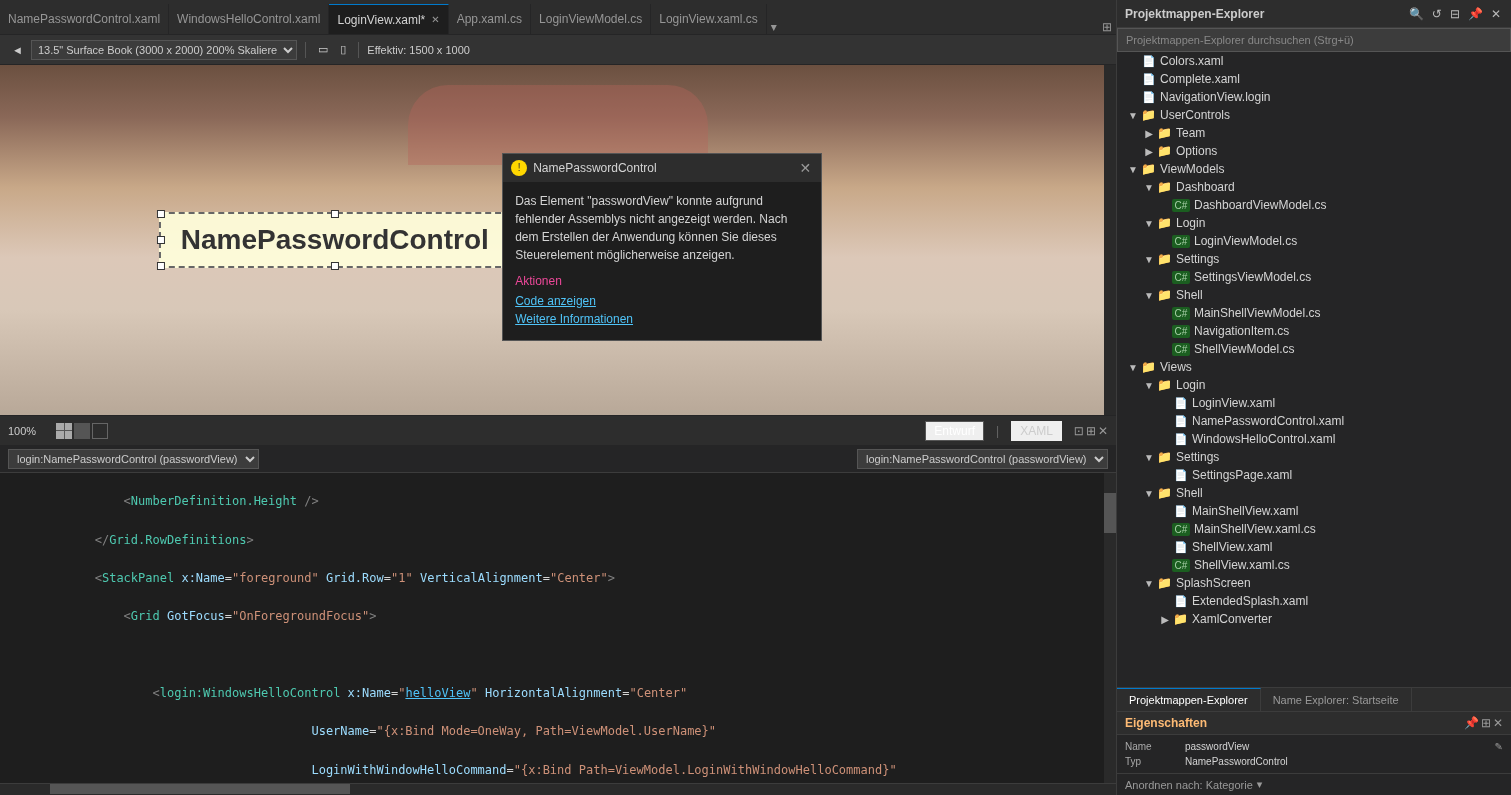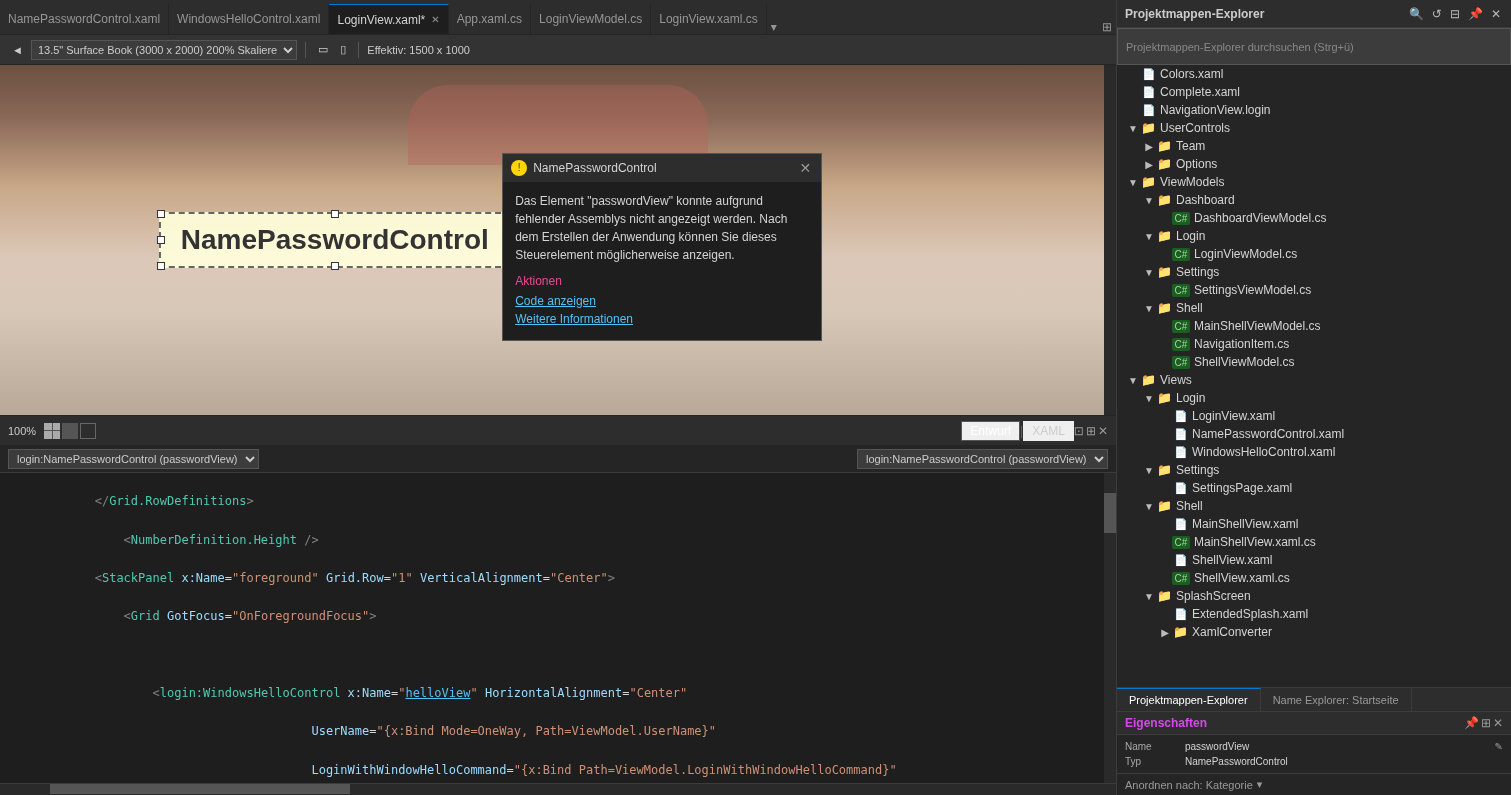--- a/index.html
+++ b/index.html
@@ -47,52 +47,52 @@
     .popup-title-area { display: flex; align-items: center; gap: 6px; }
     .warning-icon { width: 16px; height: 16px; background: #ffd700; border-radius: 50%; display: flex; align-items: center; justify-content: center; font-size: 10px; color: #333; }
     .popup-title { color: #d4d4d4; font-size: 12px; }
     .popup-close { color: #999; cursor: pointer; font-size: 14px; padding: 2px; }
     .popup-body { padding: 10px 12px; }
     .popup-text { color: #d4d4d4; font-size: 12px; line-height: 1.5; margin-bottom: 10px; }
     .popup-actions-title { color: #ec4899; font-size: 12px; margin-bottom: 6px; }
     .popup-link { color: #4fc3f7; cursor: pointer; font-size: 12px; display: block; margin-bottom: 4px; text-decoration: underline; }
 
     
-    .bottom-bar-design { height: 30px; display: flex; align-items: center; background: #2d2d2d; border-top: 1px solid #252526; gap: 0; padding: 0 8px; }
+    .bottom-bar-design { height: 30px; display: flex; align-items: center; background: #2d2d2d; border-top: 1px solid #252526; gap: 12px; padding: 0 8px; }
     .mode-btn { padding: 2px 8px; font-size: 12px; color: #ccc; cursor: pointer; border: 1px solid transparent; }
     .mode-btn.active { border: 1px solid #555; color: #fff; }
 
     
     .code-editor { flex: 1; overflow: hidden; display: flex; flex-direction: column; }
     .editor-header { height: 28px; background: #252526; display: flex; align-items: center; padding: 0 8px; gap: 4px; border-bottom: 1px solid #3c3c3c; font-size: 11px; }
     .context-dropdown { background: #3c3c3c; border: 1px solid #555; color: #ccc; font-size: 11px; padding: 2px 4px; cursor: pointer; }
     .code-content { flex: 1; display: flex; overflow: hidden; background: #1e1e1e; font-family: 'Consolas', monospace; font-size: 12px; }
     .line-numbers { width: 40px; background: #1e1e1e; color: #858585; text-align: right; padding: 0 8px 0 4px; line-height: 1.6; user-select: none; border-right: 1px solid #2a2a2a; }
     .code-lines { flex: 1; overflow: auto; padding: 0 8px; line-height: 1.6; white-space: pre; }
     .code-line { height: 19.2px; }
     .link-text { color: #4fc3f7; text-decoration: underline; }
 
     
     .se-header { height: 28px; background: #2d2d2d; display: flex; align-items: center; justify-content: space-between; padding: 0 8px; border-bottom: 1px solid #3c3c3c; }
     .se-title { font-size: 12px; color: #ccc; font-weight: bold; }
     .se-toolbar-icons { display: flex; gap: 4px; align-items: center; }
     .se-icon { color: #bbb; font-size: 12px; cursor: pointer; padding: 2px; }
-    .se-search { height: 37px; background: #3c3c3c; border: 1px solid #555; display: flex; align-items: center; padding: 0 8px; font-size: 11px; color: #999; }
+    .se-search { height: 24px; background: #3c3c3c; border: 1px solid #555; display: flex; align-items: center; padding: 0 8px; font-size: 11px; color: #999; }
     .se-tree { flex: 1; overflow-y: auto; font-size: 12px; }
     .tree-item { display: flex; align-items: center; padding: 1px 0; cursor: pointer; white-space: nowrap; }
     .tree-arrow { width: 16px; text-align: center; color: #bbb; font-size: 10px; flex-shrink: 0; }
     .tree-icon { width: 16px; height: 16px; flex-shrink: 0; margin-right: 3px; display: flex; align-items: center; justify-content: center; }
     .folder-icon { color: #dcb67a; font-size: 12px; }
     .indent-1 { padding-left: 8px; }
     .indent-2 { padding-left: 24px; }
     .indent-3 { padding-left: 40px; }
 
     
     .props-header { height: 24px; background: #2d2d2d; display: flex; align-items: center; padding: 0 8px; border-bottom: 1px solid #3c3c3c; border-top: 1px solid #3c3c3c; }
-    .props-title { font-size: 12px; color: #d946ef; font-weight: bold; }
+    .props-title { font-size: 12px; color: #fdba74; font-weight: bold; }
     .props-body { padding: 4px 8px; }
     .prop-row { display: flex; align-items: center; padding: 2px 0; font-size: 10px; }
     .prop-key { width: 60px; color: #aaa; }
     .prop-val { color: #d4d4d4; flex: 1; }
     .prop-edit-icon { color: #999; cursor: pointer; margin-left: 4px; }
 
     
     .se-bottom-tabs { height: 24px; background: #2d2d2d; display: flex; align-items: center; font-size: 11px; border-top: 1px solid #3c3c3c; }
     .se-tab { padding: 0 12px; height: 100%; display: flex; align-items: center; cursor: pointer; border-right: 1px solid #3c3c3c; }
     .se-tab.active { color: #fff; border-top: 1px solid #007acc; }
@@ -217,22 +217,22 @@
         <div class="editor-header">
           <select class="context-dropdown">
             <option>login:NamePasswordControl (passwordView)</option>
           </select>
           <select class="context-dropdown" style="margin-left:auto;">
             <option>login:NamePasswordControl (passwordView)</option>
           </select>
         </div>
         <div class="code-content">
           <div class="code-lines">
+<div class="code-line"><span style="color:#858585;">                </span><span style="color:#808080;">&lt;</span><span style="color:#4ec9b0;">NumberDefinition.Height</span><span style="color:#808080;"> /&gt;</span></div>
 <div class="code-line"><span style="color:#858585;">            </span><span style="color:#808080;">&lt;/</span><span style="color:#4ec9b0;">Grid.RowDefinitions</span><span style="color:#808080;">&gt;</span></div>
-<div class="code-line"><span style="color:#858585;">                </span><span style="color:#808080;">&lt;</span><span style="color:#4ec9b0;">NumberDefinition.Height</span><span style="color:#808080;"> /&gt;</span></div>
 <div class="code-line"><span style="color:#858585;">            </span><span style="color:#808080;">&lt;</span><span style="color:#4ec9b0;">StackPanel</span> <span style="color:#9cdcfe;">x:Name</span>=<span style="color:#ce9178;">"foreground"</span> <span style="color:#9cdcfe;">Grid.Row</span>=<span style="color:#ce9178;">"1"</span> <span style="color:#9cdcfe;">VerticalAlignment</span>=<span style="color:#ce9178;">"Center"</span><span style="color:#808080;">&gt;</span></div>
 <div class="code-line"><span style="color:#858585;">                </span><span style="color:#808080;">&lt;</span><span style="color:#4ec9b0;">Grid</span> <span style="color:#9cdcfe;">GotFocus</span>=<span style="color:#ce9178;">"OnForegroundFocus"</span><span style="color:#808080;">&gt;</span></div>
 <div class="code-line"></div>
 <div class="code-line"><span style="color:#858585;">                    </span><span style="color:#808080;">&lt;</span><span style="color:#4ec9b0;">login:WindowsHelloControl</span> <span style="color:#9cdcfe;">x:Name</span>=<span style="color:#ce9178;">"<a class="link-text">helloView</a>"</span> <span style="color:#9cdcfe;">HorizontalAlignment</span>=<span style="color:#ce9178;">"Center"</span></div>
 <div class="code-line"><span style="color:#858585;">                                          </span><span style="color:#9cdcfe;">UserName</span>=<span style="color:#ce9178;">"{x:Bind Mode=OneWay, Path=ViewModel.UserName}"</span></div>
 <div class="code-line"><span style="color:#858585;">                                          </span><span style="color:#9cdcfe;">LoginWithWindowHelloCommand</span>=<span style="color:#ce9178;">"{x:Bind Path=ViewModel.LoginWithWindowHelloCommand}"</span></div>
 
 
 
 

